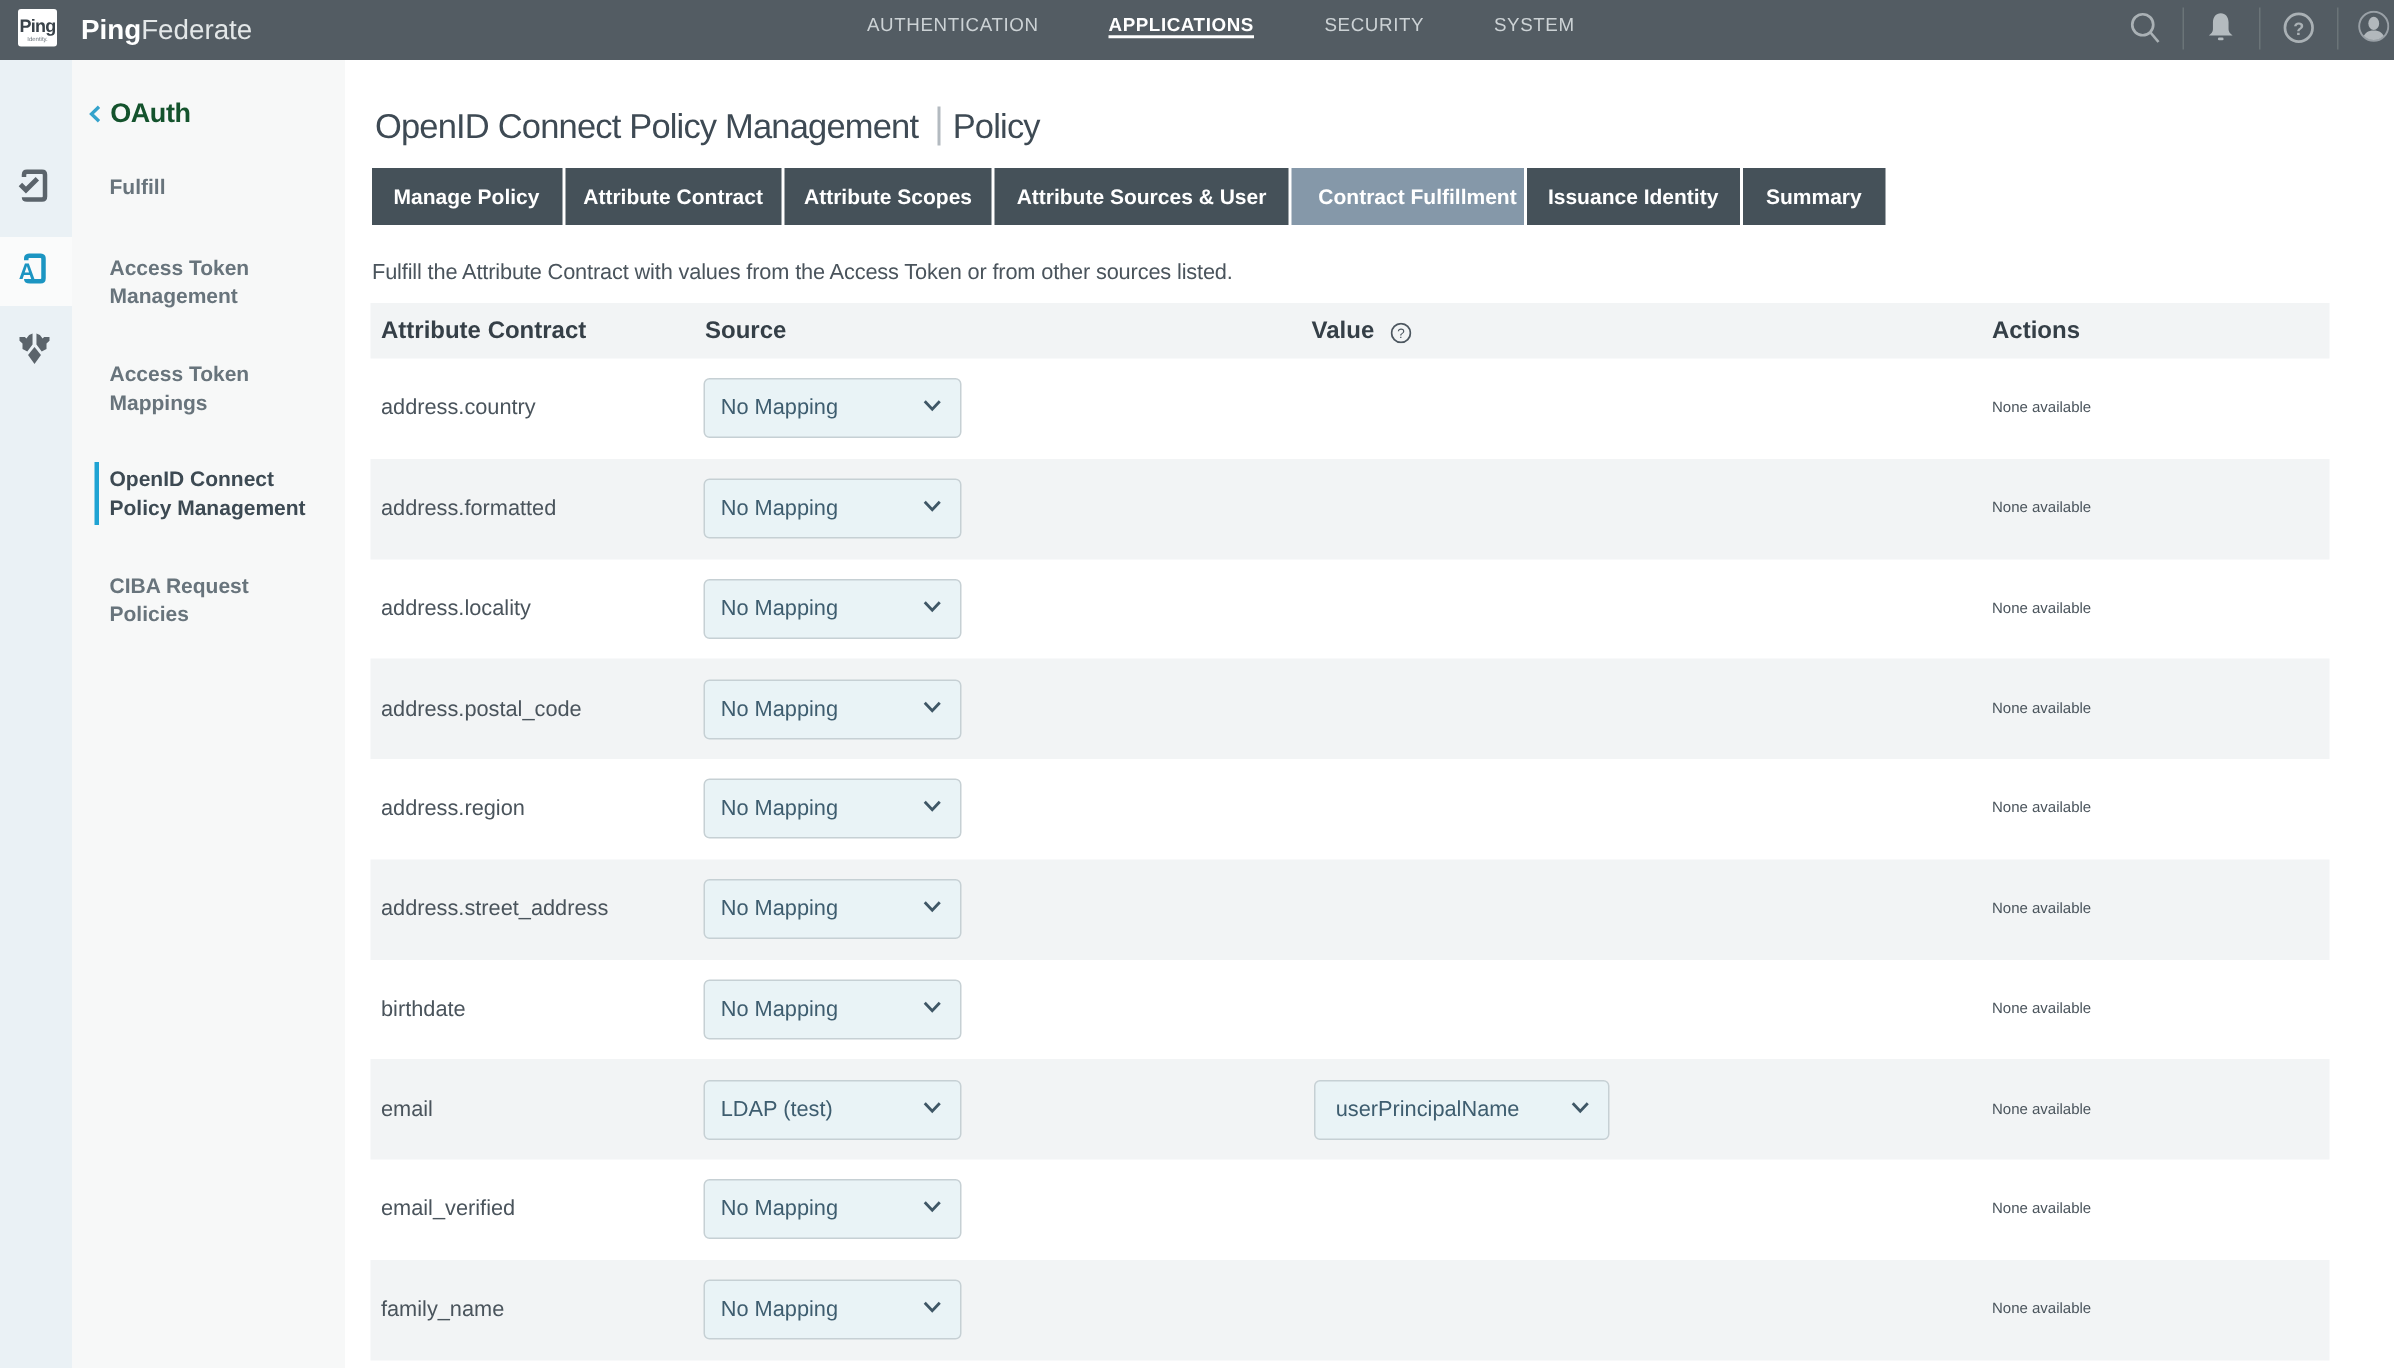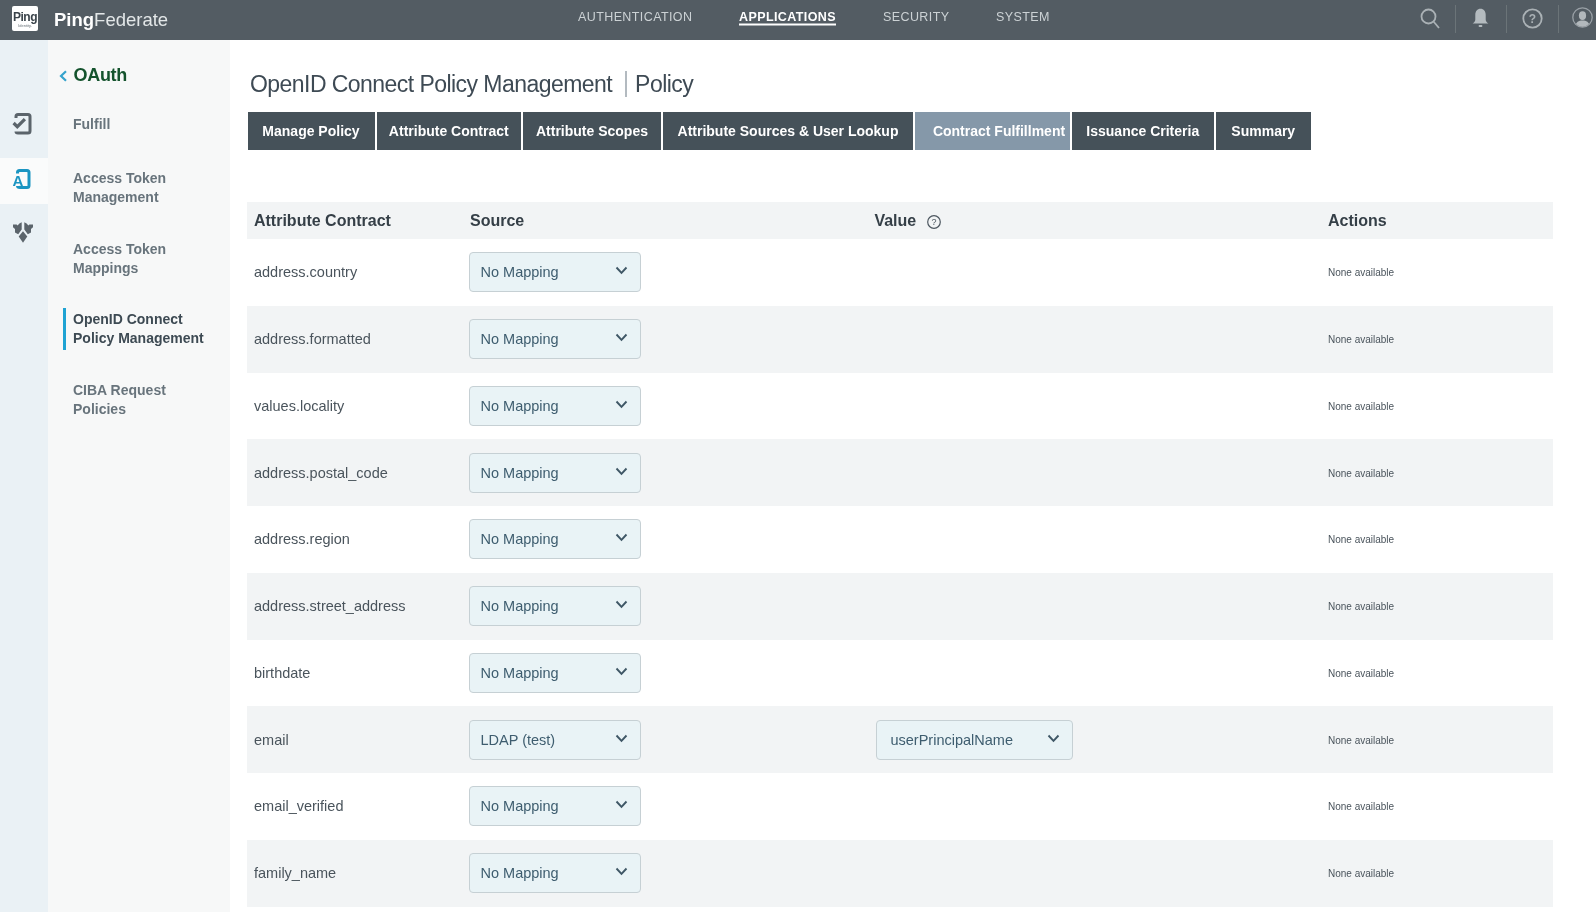--- a/index.html
+++ b/index.html
@@ -124,25 +124,26 @@
   <div class="sitem active" style="top:270px;">OpenID Connect<br>Policy Management</div>
   <div class="sitem" style="top:341px;">CIBA Request<br>Policies</div>
 </div>
 
 <div id="main">
   <h1>OpenID Connect Policy Management<span class="pipe"></span>Policy</h1>
   <div id="tabs">
     <div class="tab" style="width:127px;">Manage Policy</div>
     <div class="tab" style="width:144.5px;">Attribute Contract</div>
     <div class="tab" style="width:138px;">Attribute Scopes</div>
-    <div class="tab" style="width:250px;">Attribute Sources &amp; User Lookup</div>
+    <div class="tab" style="width:196px;">Attribute Sources &amp; User Lookup</div>
     <div class="tab active" style="width:155px;padding-left:13px;">Contract Fulfillment</div>
-    <div class="tab" style="width:141.5px;">Issuance Criteria</div>
+    <div class="tab" style="width:141.5px;">Issuance Identity</div>
     <div class="tab" style="width:95.5px;">Summary</div>
   </div>
+  <div id="desc">Fulfill the Attribute Contract with values from the Access Token or from other sources listed.</div>
 
   <div id="tablewrap">
     <div id="thead">
       <div class="hcell" style="left:6.6px;">Attribute Contract</div>
       <div class="hcell" style="left:222.6px;">Source</div>
       <div class="hcell" style="left:627px;">Value</div>
       <svg class="abs" style="left:680px; top:13px;" width="14" height="14" viewBox="0 0 14 14">
         <circle cx="7" cy="7" r="6.3" fill="none" stroke="#4d5760" stroke-width="1.2"></circle>
         <text x="7" y="10.4" font-size="9" fill="#4d5760" text-anchor="middle" font-family="Liberation Sans">?</text>
       </svg>
@@ -162,21 +163,21 @@
       <div class="rlabel">address.formatted</div>
       <div class="dd">
           <div class="txt">No Mapping</div>
           <svg width="13" height="9" viewBox="0 0 13 9">
             <path d="M1.5 1.5 L6.5 6.8 L11.5 1.5" fill="none" stroke="#3f5766" stroke-width="1.9"></path>
           </svg>
         </div>
       <div class="navail">None available</div>
     </div>
     <div class="row">
-      <div class="rlabel">values.locality</div>
+      <div class="rlabel">address.locality</div>
       <div class="dd">
           <div class="txt">No Mapping</div>
           <svg width="13" height="9" viewBox="0 0 13 9">
             <path d="M1.5 1.5 L6.5 6.8 L11.5 1.5" fill="none" stroke="#3f5766" stroke-width="1.9"></path>
           </svg>
         </div>
       <div class="navail">None available</div>
     </div>
     <div class="row alt">
       <div class="rlabel">address.postal_code</div>

